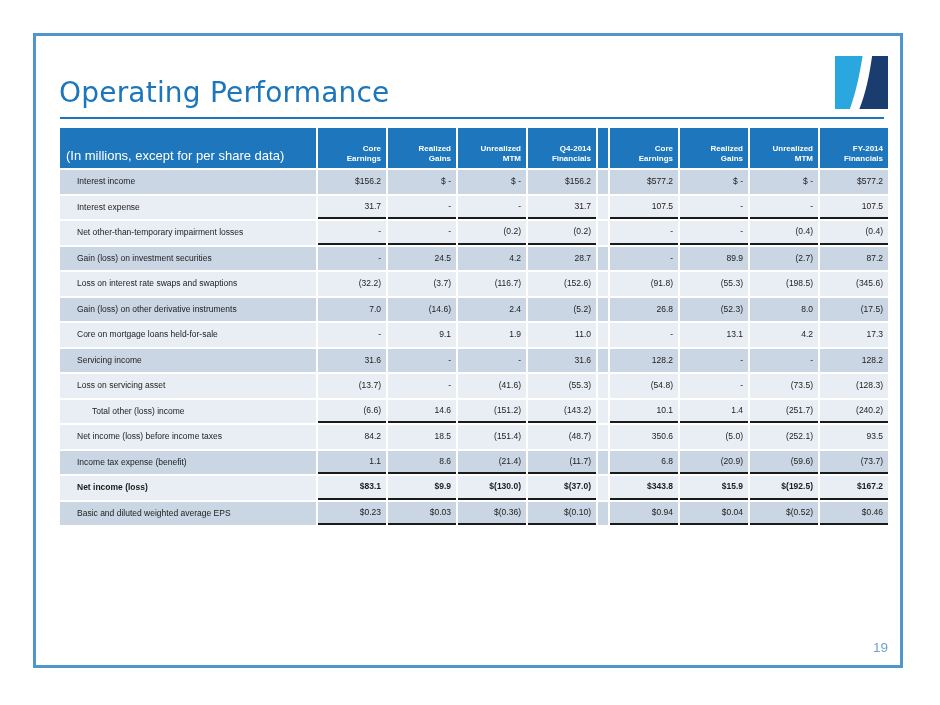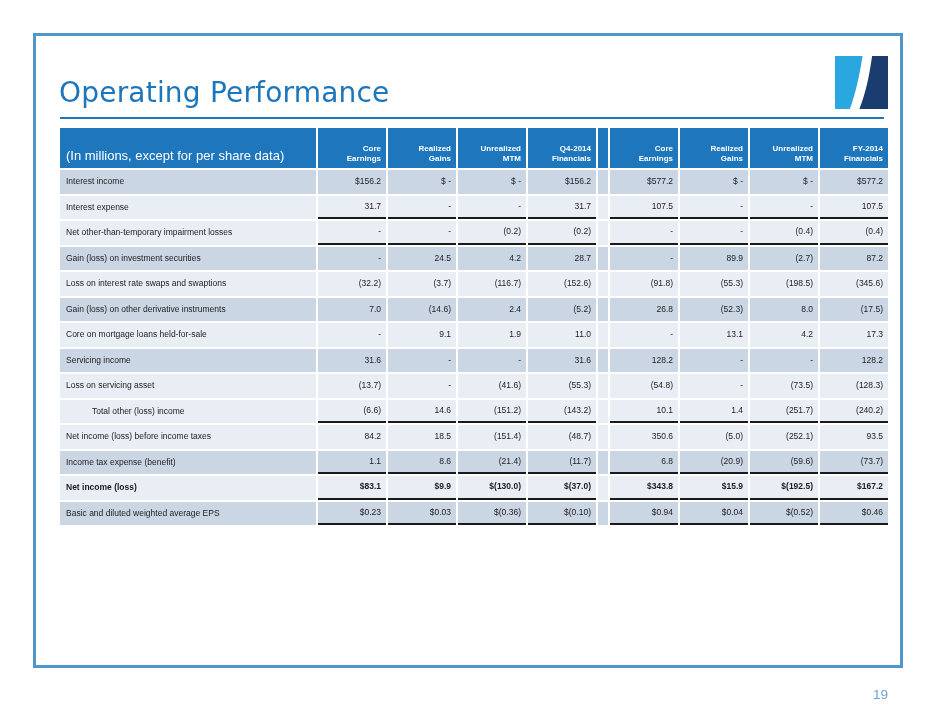--- a/index.html
+++ b/index.html
@@ -15,39 +15,39 @@
   }
   .title {
     position:absolute; left:59px; top:78px; font-family:"DejaVu Sans", sans-serif;
     font-size:28px; line-height:1.1; color:#1b76bc; letter-spacing:0.2px;
   }
   .title-underline {
     position:absolute; left:60px; top:117px; width:824px; height:2px; background:#1b76bc;
   }
   .logo { position:absolute; left:835px; top:56px; width:53px; height:53px; }
   .page-number {
-    position:absolute; right:52px; top:640px; font-size:13.5px; color:#6fa3d1;margin-top:47px;
+    position:absolute; right:52px; top:640px; font-size:13.5px; color:#6fa3d1;
   }
 
   .table-wrap { position:absolute; left:58px; top:126px; }
   table.perf {
     border-collapse:separate; border-spacing:2px; table-layout:fixed; width:832px;
   }
   th {
     background:#1e76bc; color:#ffffff; vertical-align:bottom; height:40px;
     padding:3px 5px 4px 5px; font-size:8px; font-weight:bold; text-align:right;
     line-height:1.25;
   }
   th.corner { text-align:left; font-weight:normal; font-size:13px; padding-left:6px; }
   th.gap, td.gap { padding:0; }
   td {
     height:23.5px; font-size:8.5px; vertical-align:middle; padding:0 5px;
     color:#1c1c1c; line-height:1.1;
   }
-  td.label { text-align:left; padding-left:6px; }
+  td.label { text-align:left; padding-left:17px; }
   td.label.indent { padding-left:32px; }
   td.num { text-align:right; }
   tr.dark td { background:#cbd6e4; }
   tr.light td { background:#e9edf4; }
   tr.bold td { font-weight:bold; }
   tr.lb td.num { border-bottom:2px solid #1a1a1a; }
 </style>
 </head>
 <body>
 

